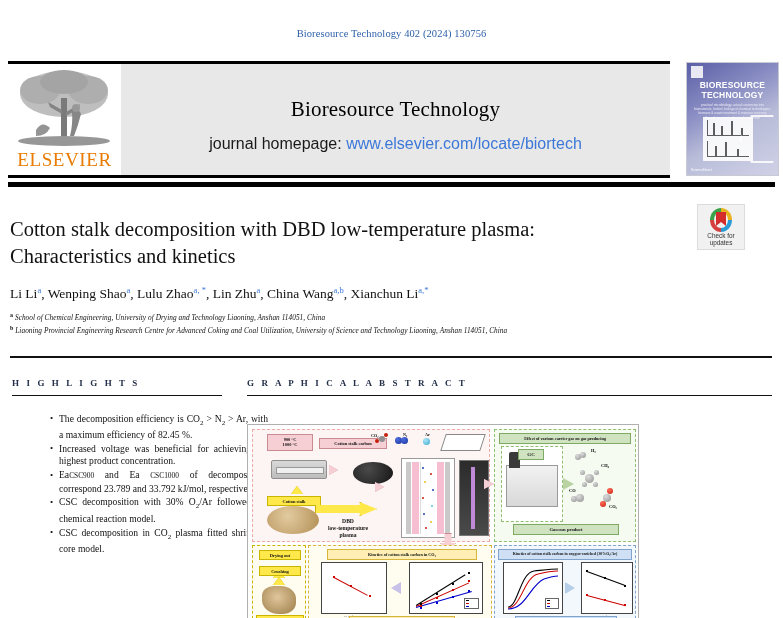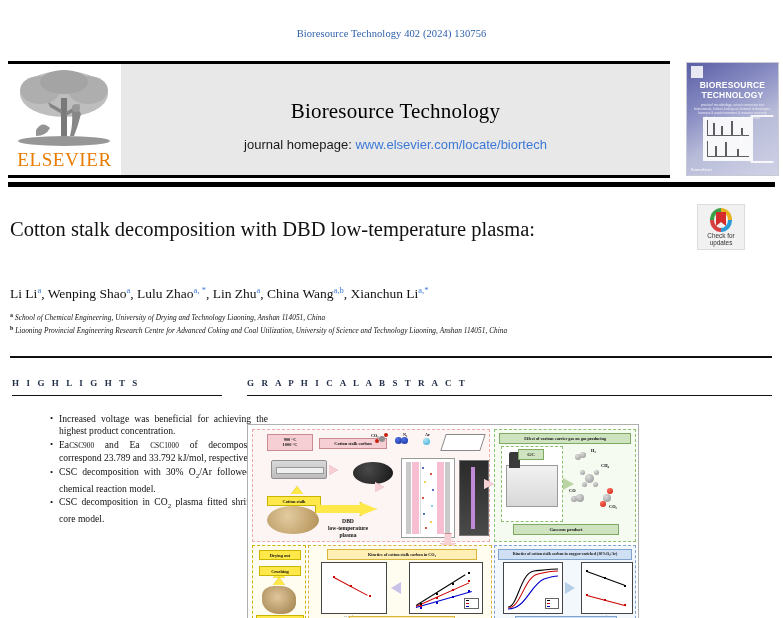--- a/index.html
+++ b/index.html
@@ -36,21 +36,21 @@
     font-family:"Liberation Serif",serif;font-size:19px;letter-spacing:.6px;
     color:#E87B00;
   }
   .grey-band{
     position:absolute;left:113px;top:0;width:549px;height:111px;background:#e8e8e8;
     display:flex;flex-direction:column;align-items:center;justify-content:center;
   }
   .contents-line{font-size:11px;color:#1a1a1a;margin-top:2px;}
   .contents-line .sd{color:#6fa8dc;}
   .journal-name{font-size:21px;margin:11px 0 13px 0;letter-spacing:.2px;}
-  .homepage-line{font-family:"Liberation Sans",sans-serif;font-size:13px;color:#1a1a1a;}
+  .homepage-line{font-family:"Liberation Sans",sans-serif;font-size:16px;color:#1a1a1a;}
   .homepage-line .url{color:#3c78d8;}
 
   
   .cover{
     position:absolute;left:686px;top:42px;width:91px;height:112px;
     background:linear-gradient(150deg,#5b5fa6 0%,#8b8fc4 35%,#b9bcd8 60%,#cfd2e6 100%);
     border:1px solid #c9c9d4;overflow:hidden;
   }
   .cover .cov-top{position:absolute;left:4px;top:3px;width:12px;height:12px;background:#fff;opacity:.85;}
   .cover .cov-title{
@@ -349,40 +349,42 @@
     <div class="ring"></div>
     <div class="book"></div>
     <div class="cm-label">
       <span>Check for</span><br>
       <span>updates</span>
     </div>
   </div>
 
   <div class="title">
     <div>Cotton stalk decomposition with DBD low-temperature plasma:</div>
+    <div>Characteristics and kinetics</div>
   </div>
 
   <div class="authors">
     <span><span>Li Li</span><sup>a</sup></span><span>, </span><span><span>Wenping Shao</span><sup>a</sup></span><span>, </span><span><span>Lulu Zhao</span><sup>a, *</sup></span><span>, </span><span><span>Lin Zhu</span><sup>a</sup></span><span>, </span><span><span>China Wang</span><sup>a,b</sup></span><span>, </span><span><span>Xianchun Li</span><sup>a,*</sup></span>
   </div>
 
   <div class="affil a1">
     <sup>a</sup>
     <span>School of Chemical Engineering, University of Drying and Technology Liaoning, Anshan 114051, China</span>
   </div>
   <div class="affil a2">
     <sup>b</sup>
     <span>Liaoning Provincial Engineering Research Centre for Advanced Coking and Coal Utilization, University of Science and Technology Liaoning, Anshan 114051, China</span>
   </div>
 
   <div class="rule-sections"></div>
 
   <div class="sec-head hl-head">H I G H L I G H T S</div>
   <div class="hl-rule"></div>
   <ul class="hl-list">
+    <li>The decomposition efficiency is CO<sub>2</sub> &gt; N<sub>2</sub> &gt; Ar, with a maximum efficiency of 82.45 %.</li>
     <li>Increased voltage was beneficial for achieving the highest product concentration.</li>
     <li>Ea<span class="sc">CSC900</span> and Ea <span class="sc">CSC1000</span> of decomposi-tion correspond 23.789 and 33.792 kJ/mol, respectively.</li>
     <li>CSC decomposition with 30% O<sub>2</sub>/Ar followed the chemical reaction model.</li>
     <li>CSC decomposition in CO<sub>2</sub> plasma fitted shrinking core model.</li>
   </ul>
 
   <div class="sec-head ga-head">G R A P H I C A L   A B S T R A C T</div>
   <div class="ga-rule"></div>
 
   <div class="ga-frame">

